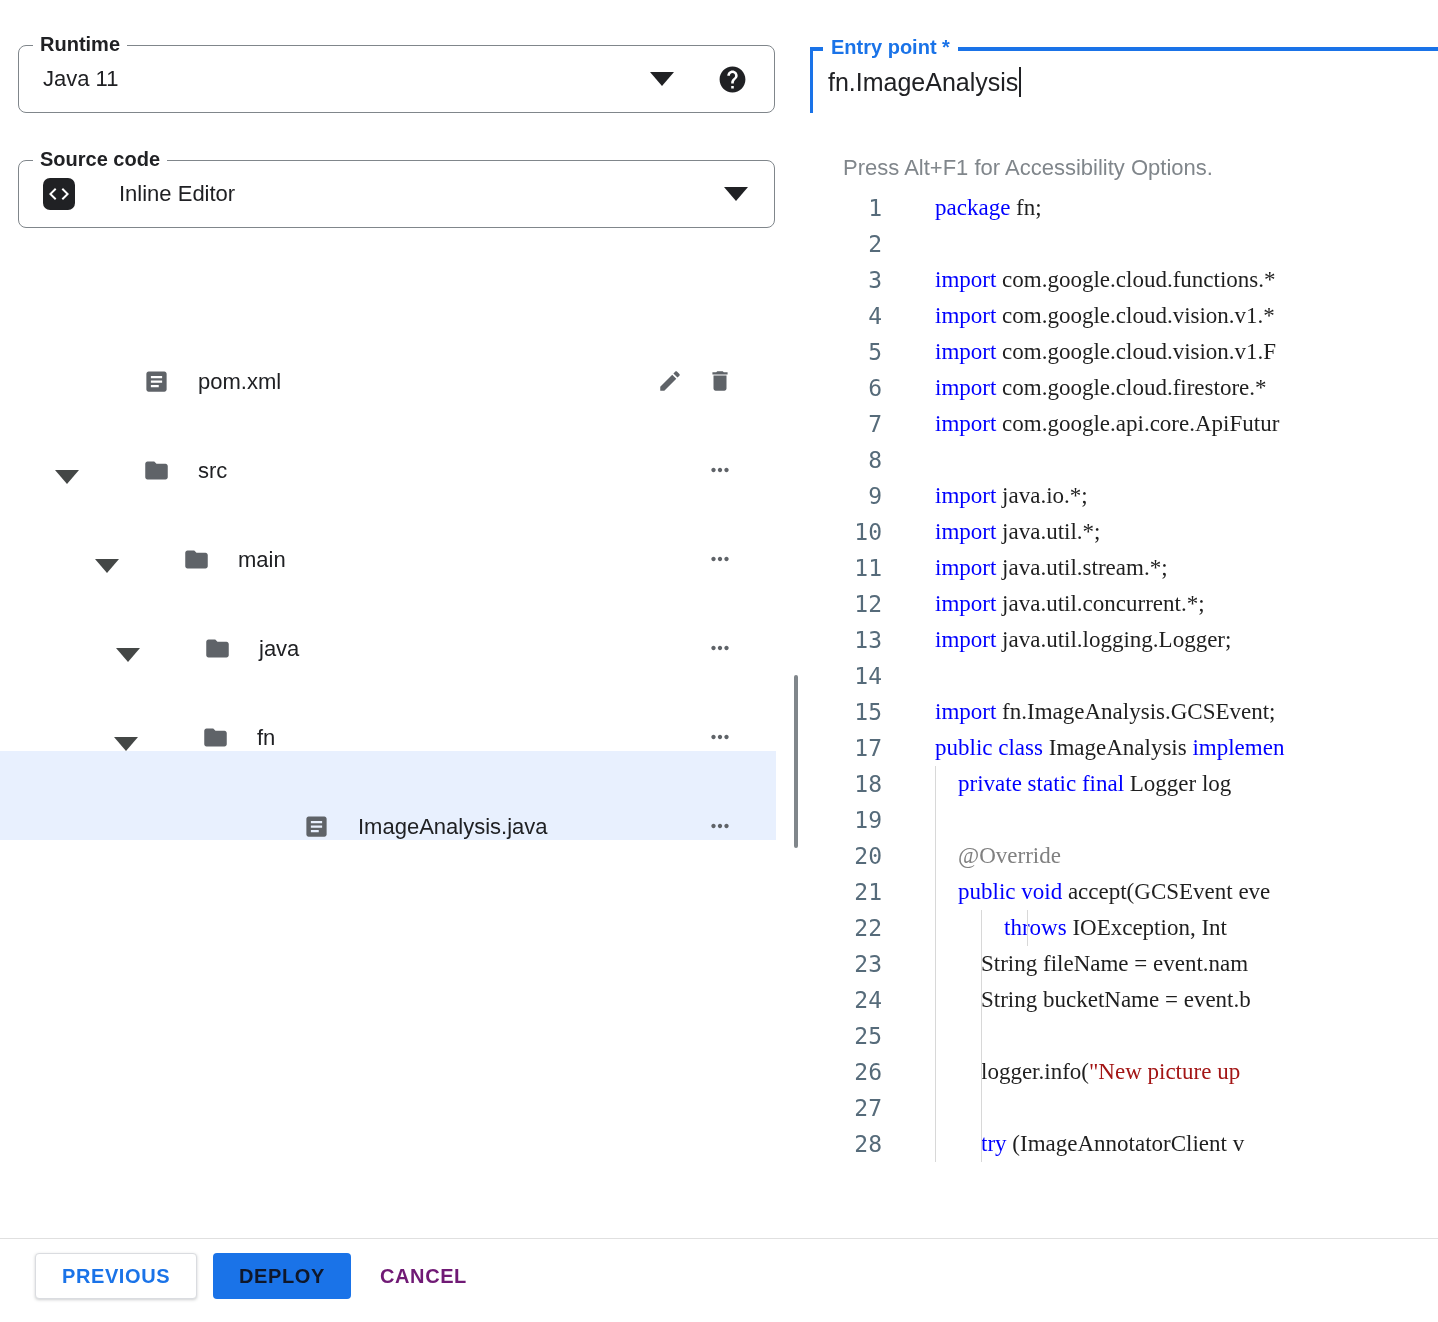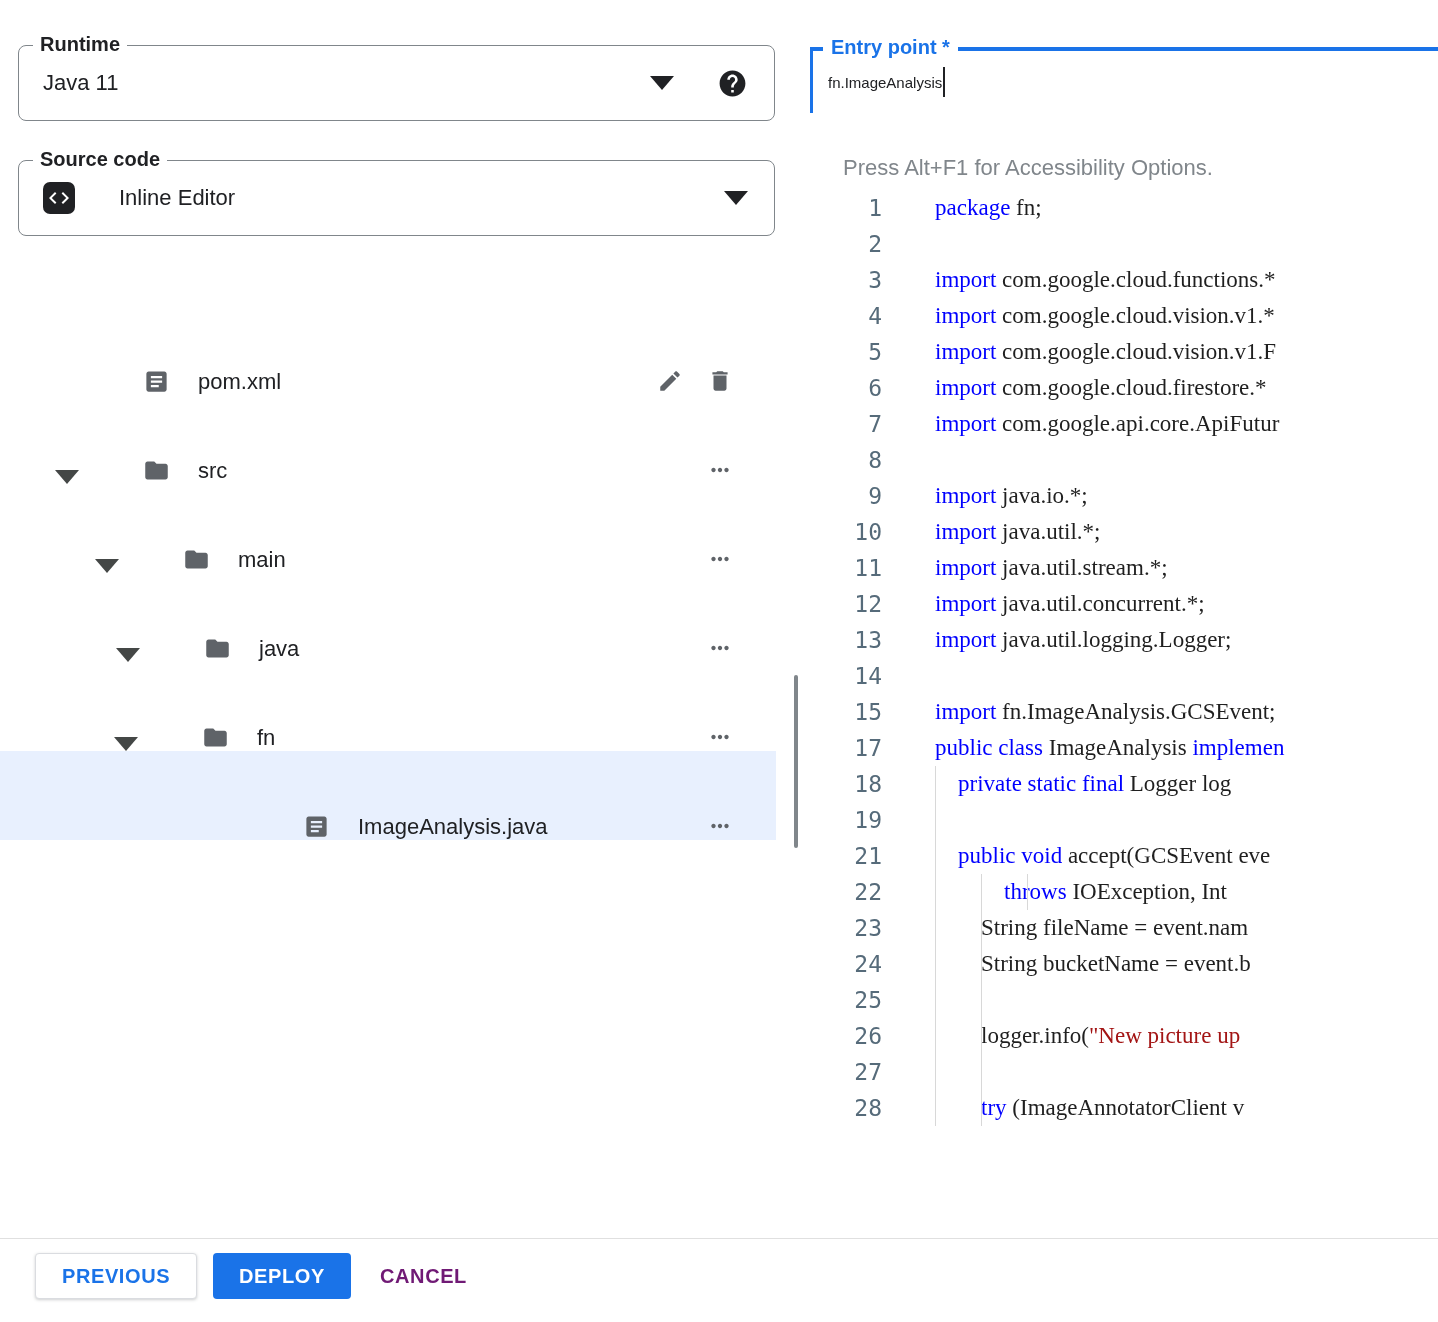--- a/index.html
+++ b/index.html
@@ -5,21 +5,21 @@
   * { margin:0; padding:0; box-sizing:border-box; }
   html,body { background:#fff; }
   .app {
     position:relative; width:1438px; height:1322px;
     background:#fff; overflow:hidden;
     font-family:"Liberation Sans", sans-serif; color:#202124;
   }
 
   
   .field {
-    position:absolute; left:18px; width:757px; height:76px;
+    position:absolute; left:18px; width:757px; height:68px;
     border:1px solid #80868b; border-radius:8px;
     display:flex; align-items:center; padding:0 26px 0 24px;
     background:#fff;
   }
   .field-label {
     position:absolute; top:-13px; left:14px; background:#fff;
     padding:0 7px; font-size:20px; font-weight:700; color:#202124;
     white-space:nowrap;
   }
   .field-value { font-size:22px; color:#202124; flex:1; }
@@ -58,21 +58,21 @@
   
   .entry-field {
     position:absolute; left:810px; top:47px; right:-12px; height:66px;
     border-top:4px solid #1a73e8; border-left:3px solid #1a73e8;
     display:flex; align-items:center; padding-left:15px; background:#fff;
   }
   .entry-label {
     position:absolute; top:-15px; left:10px; background:#fff; padding:0 8px;
     font-size:20px; font-weight:700; color:#1a73e8; white-space:nowrap;
   }
-  .entry-value { font-size:15px; color:#202124; }
+  .entry-value { font-size:25px; color:#202124; }
   .caret { display:inline-block; width:2px; height:30px; background:#202124; margin-left:1px; }
 
   
   .a11y-hint { position:absolute; left:843px; top:155px; font-size:22px; color:#80868b; white-space:nowrap; }
   .editor {
     position:absolute; left:810px; top:190px; width:628px; height:1002px;
     overflow:hidden; font-family:"DejaVu Sans Mono", monospace; font-size:23px;
     background:#fff;
   }
   .code-line { display:flex; height:36px; line-height:36px; white-space:pre; }
@@ -85,21 +85,21 @@
   .tk-str { color:#a31515; }
 
   
   .footer-divider { position:absolute; left:0; right:0; top:1238px; height:1px; background:#e0e0e0; }
   .footer-btn {
     position:absolute; top:1253px; height:46px; border-radius:4px;
     font-family:"Liberation Sans", sans-serif; font-size:20px; font-weight:700;
     letter-spacing:0.6px; cursor:pointer; padding:0 26px;
   }
   .btn-previous { left:35px; background:#fff; color:#1a73e8; border:1px solid #dadce0; box-shadow:0 1px 3px rgba(60,64,67,.25); }
-  .btn-deploy   { left:213px; background:#1a73e8; color:#ffffff; border:none; }
+  .btn-deploy   { left:213px; background:#1a73e8; color:#0f172a; border:none; }
   .btn-cancel   { left:380px; background:none; color:#701a75; border:none; padding:0; }
 </style>
 </head>
 <body>
 
 <div class="app">
 
   <div class="field runtime-field">
     <span class="field-label">Runtime</span>
     <span class="field-value">Java 11</span>
@@ -249,20 +249,21 @@
       <div class="code-line"><span class="line-number">9</span><span class="line-code"><span class="tk-kw">import</span><span class="tk-pl"> java.io.*;</span></span></div>
       <div class="code-line"><span class="line-number">10</span><span class="line-code"><span class="tk-kw">import</span><span class="tk-pl"> java.util.*;</span></span></div>
       <div class="code-line"><span class="line-number">11</span><span class="line-code"><span class="tk-kw">import</span><span class="tk-pl"> java.util.stream.*;</span></span></div>
       <div class="code-line"><span class="line-number">12</span><span class="line-code"><span class="tk-kw">import</span><span class="tk-pl"> java.util.concurrent.*;</span></span></div>
       <div class="code-line"><span class="line-number">13</span><span class="line-code"><span class="tk-kw">import</span><span class="tk-pl"> java.util.logging.Logger;</span></span></div>
       <div class="code-line"><span class="line-number">14</span><span class="line-code"></span></div>
       <div class="code-line"><span class="line-number">15</span><span class="line-code"><span class="tk-kw">import</span><span class="tk-pl"> fn.ImageAnalysis.GCSEvent;</span></span></div>
       <div class="code-line"><span class="line-number">17</span><span class="line-code"><span class="tk-kw">public</span><span class="tk-pl"> </span><span class="tk-kw">class</span><span class="tk-pl"> ImageAnalysis </span><span class="tk-kw">implemen</span></span></div>
       <div class="code-line"><span class="line-number">18</span><span class="line-code"><i class="guide" style="left: 0ch;"></i><span class="tk-pl">    </span><span class="tk-kw">private</span><span class="tk-pl"> </span><span class="tk-kw">static</span><span class="tk-pl"> </span><span class="tk-kw">final</span><span class="tk-pl"> Logger log</span></span></div>
       <div class="code-line"><span class="line-number">19</span><span class="line-code"><i class="guide" style="left: 0ch;"></i></span></div>
+      <div class="code-line"><span class="line-number">20</span><span class="line-code"><i class="guide" style="left: 0ch;"></i><span class="tk-pl">    </span><span class="tk-ann">@Override</span></span></div>
       <div class="code-line"><span class="line-number">21</span><span class="line-code"><i class="guide" style="left: 0ch;"></i><span class="tk-pl">    </span><span class="tk-kw">public</span><span class="tk-pl"> </span><span class="tk-kw">void</span><span class="tk-pl"> accept(GCSEvent eve</span></span></div>
       <div class="code-line"><span class="line-number">22</span><span class="line-code"><i class="guide" style="left: 0ch;"></i><i class="guide" style="left: 4ch;"></i><i class="guide" style="left: 8ch;"></i><span class="tk-pl">            </span><span class="tk-kw">throws</span><span class="tk-pl"> IOException, Int</span></span></div>
       <div class="code-line"><span class="line-number">23</span><span class="line-code"><i class="guide" style="left: 0ch;"></i><i class="guide" style="left: 4ch;"></i><span class="tk-pl">        String fileName = event.nam</span></span></div>
       <div class="code-line"><span class="line-number">24</span><span class="line-code"><i class="guide" style="left: 0ch;"></i><i class="guide" style="left: 4ch;"></i><span class="tk-pl">        String bucketName = event.b</span></span></div>
       <div class="code-line"><span class="line-number">25</span><span class="line-code"><i class="guide" style="left: 0ch;"></i><i class="guide" style="left: 4ch;"></i></span></div>
       <div class="code-line"><span class="line-number">26</span><span class="line-code"><i class="guide" style="left: 0ch;"></i><i class="guide" style="left: 4ch;"></i><span class="tk-pl">        logger.info(</span><span class="tk-str">"New picture up</span></span></div>
       <div class="code-line"><span class="line-number">27</span><span class="line-code"><i class="guide" style="left: 0ch;"></i><i class="guide" style="left: 4ch;"></i></span></div>
       <div class="code-line"><span class="line-number">28</span><span class="line-code"><i class="guide" style="left: 0ch;"></i><i class="guide" style="left: 4ch;"></i><span class="tk-pl">        </span><span class="tk-kw">try</span><span class="tk-pl"> (ImageAnnotatorClient v</span></span></div>
     </div>
 

